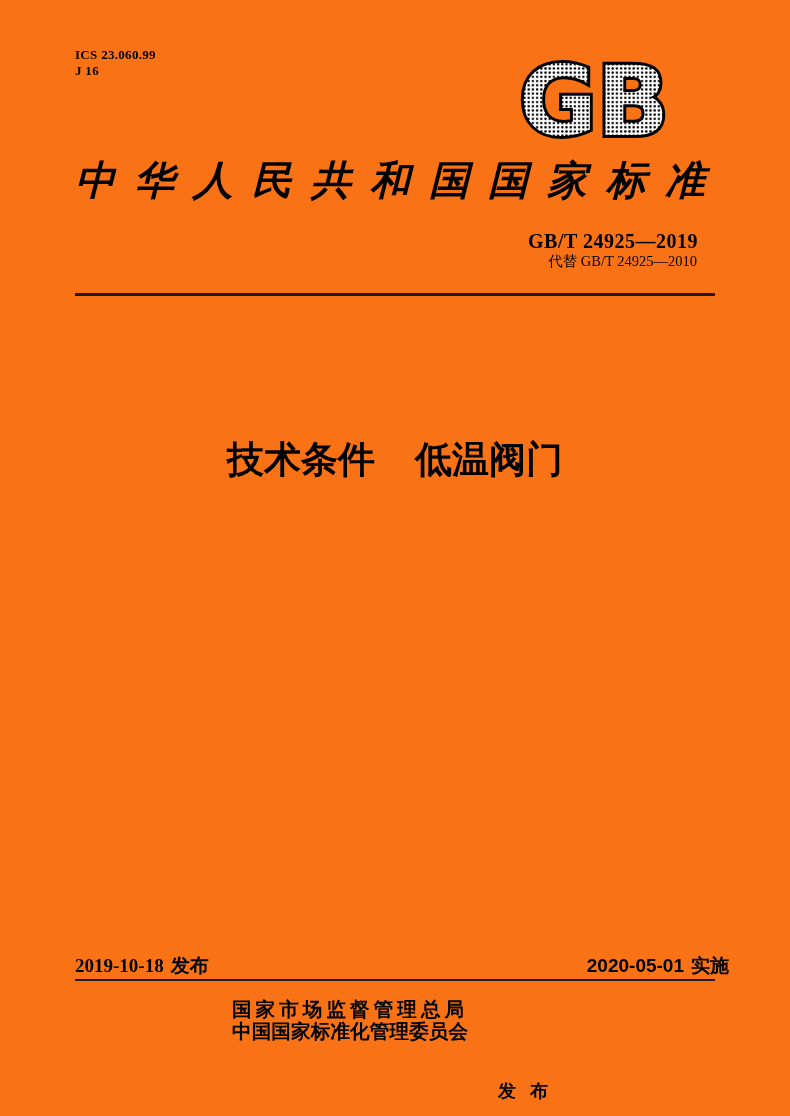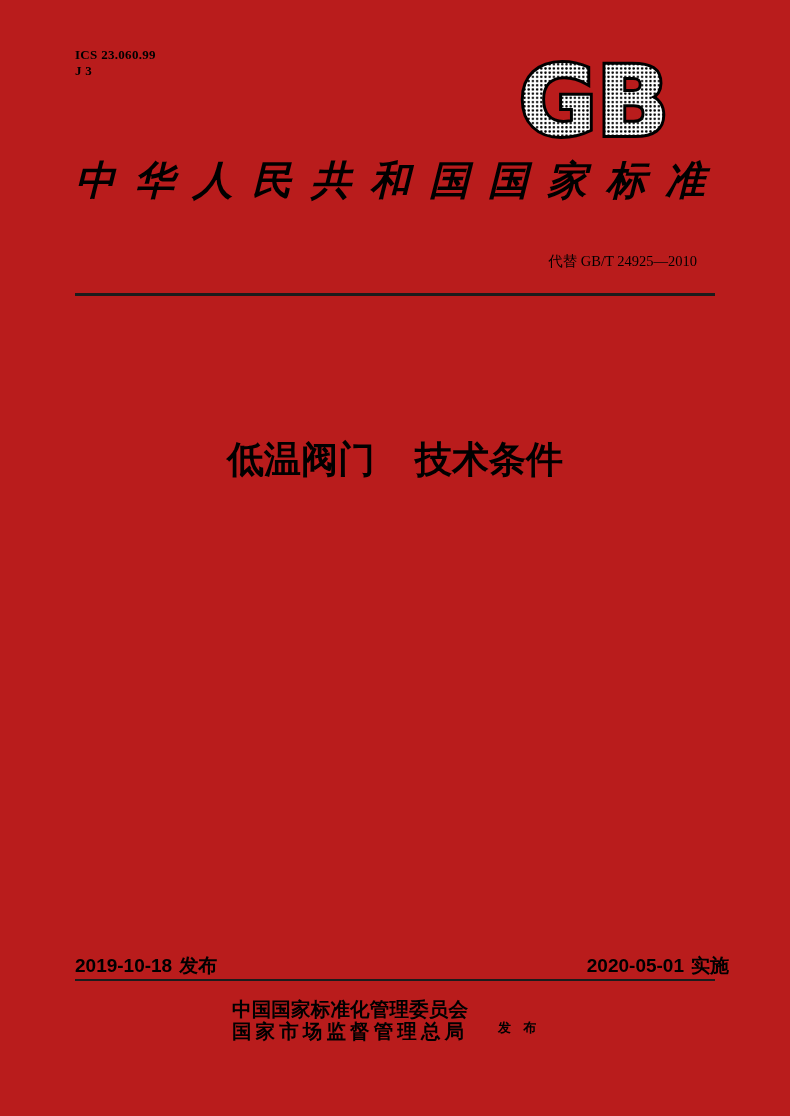--- a/index.html
+++ b/index.html
@@ -4,21 +4,21 @@
 <style>
   html, body {
     margin: 0;
     padding: 0;
     background: #ffffff;
   }
   .page {
     position: relative;
     width: 790px;
     height: 1116px;
-    background: #b91c1c;
+    background: #f97316;
     color: #000;
     font-family: "Liberation Serif", serif;
     overflow: hidden;
     margin: 0 auto;
   }
 
   
   .ics-block {
     position: absolute;
     left: 75px;
@@ -111,21 +111,21 @@
 
   
   .date-left, .date-right {
     position: absolute;
     top: 953px;
     font-family: "Liberation Sans", sans-serif;
     font-weight: bold;
     font-size: 19px;
     white-space: nowrap;
   }
-  .date-left { left: 75px; }
+  .date-left { left: 75px; font-family: Liberation Serif, serif; }
   .date-right { right: 61px; text-align: right; }
   .date-cjk-label { margin-left: 7px; }
 
   
   .publisher-block {
     position: absolute;
     left: 232px;
     top: 999px;
     width: 236px;
     font-family: "Liberation Serif", serif;
@@ -136,72 +136,73 @@
   .publisher-line {
     text-align: justify;
     text-align-last: justify;
   }
   .publisher-line.spread {
     letter-spacing: 4px;
   }
   .release-label {
     position: absolute;
     left: 498px;
-    top: 1019px;
-    font-family: Liberation Serif, serif;
-    font-weight: bold;
-    font-size: 13px;
+    top: 1079px;
+    font-family: Liberation Sans, sans-serif;
+    font-weight: bold;
+    font-size: 18px;
     letter-spacing: 3px;
     word-spacing: 3px;
     white-space: nowrap;
   }
 </style>
 </head>
 <body>
 
 <div class="page">
 
   <div class="ics-block">
     <div>ICS 23.060.99</div>
-    <div>J 3</div>
+    <div>J 16</div>
   </div>
 
   <svg class="gb-logo" width="160" height="84" viewBox="0 0 160 84" aria-hidden="true">
     <defs>
       <pattern id="halftone" width="4.2" height="4.2" patternUnits="userSpaceOnUse">
         <rect width="4.2" height="4.2" fill="#ffffff"></rect>
         <circle cx="2.1" cy="2.1" r="1.25" fill="#000000"></circle>
       </pattern>
     </defs>
     <text x="80" y="77" text-anchor="middle" font-family="'DejaVu Sans', sans-serif" font-weight="bold" font-size="96" fill="url(#halftone)" stroke="#000000" stroke-width="6" paint-order="stroke" textLength="150" lengthAdjust="spacingAndGlyphs">GB</text>
   </svg>
 
   <h1 class="country-heading">中华人民共和国国家标准</h1>
 
+  <div class="std-number">GB/T 24925—2019</div>
 
   <div class="replaces-note">代替 GB/T 24925—2010</div>
 
   <div class="rule rule-top"></div>
 
   <div class="zh-title">
+    <span>技术条件</span>
     <span>低温阀门</span>
-    <span>技术条件</span>
   </div>
 
 
   <div class="date-left">
     <span>2019-10-18</span><span class="date-cjk-label">发布</span>
   </div>
 
   <div class="date-right">
     <span>2020-05-01</span><span class="date-cjk-label">实施</span>
   </div>
 
   <div class="rule rule-bottom"></div>
 
   <div class="publisher-block">
+    <div class="publisher-line spread">国家市场监督管理总局</div>
     <div class="publisher-line">中国国家标准化管理委员会</div>
-    <div class="publisher-line spread">国家市场监督管理总局</div>
   </div>
 
   <div class="release-label">发 布</div>
 
 </div>
 
 </body></html>

